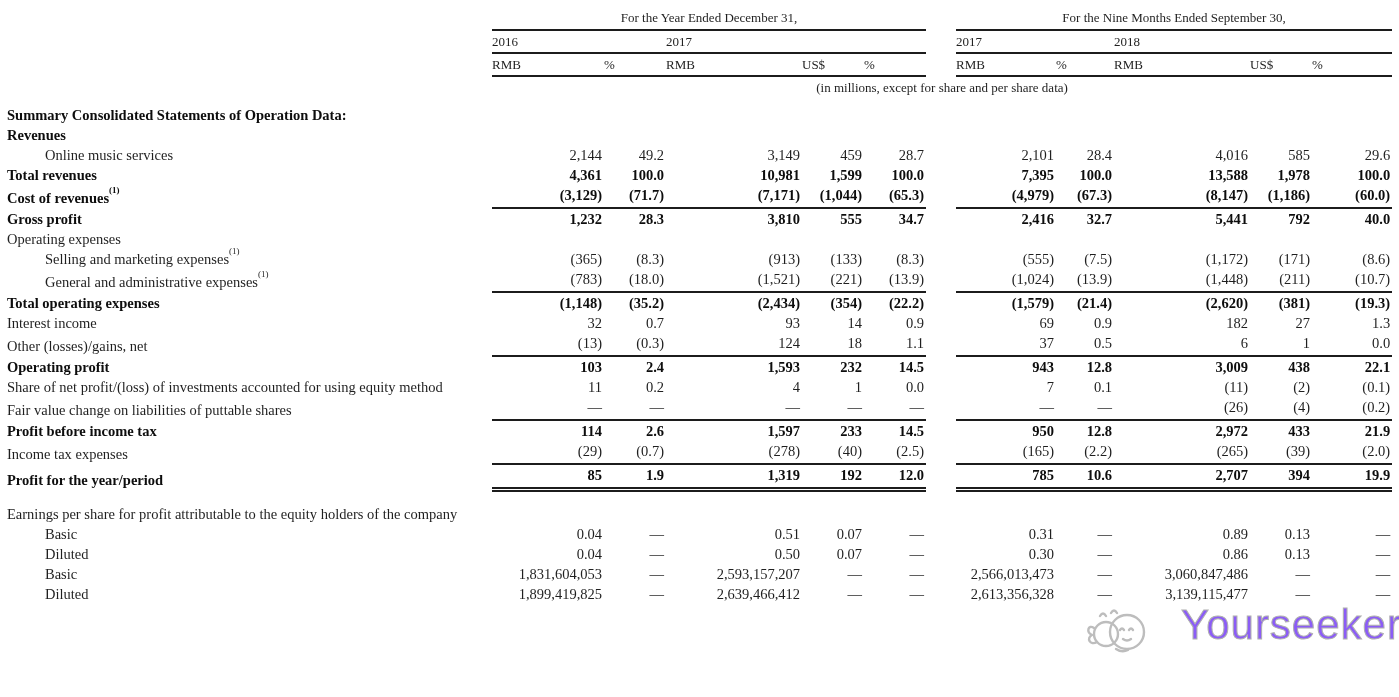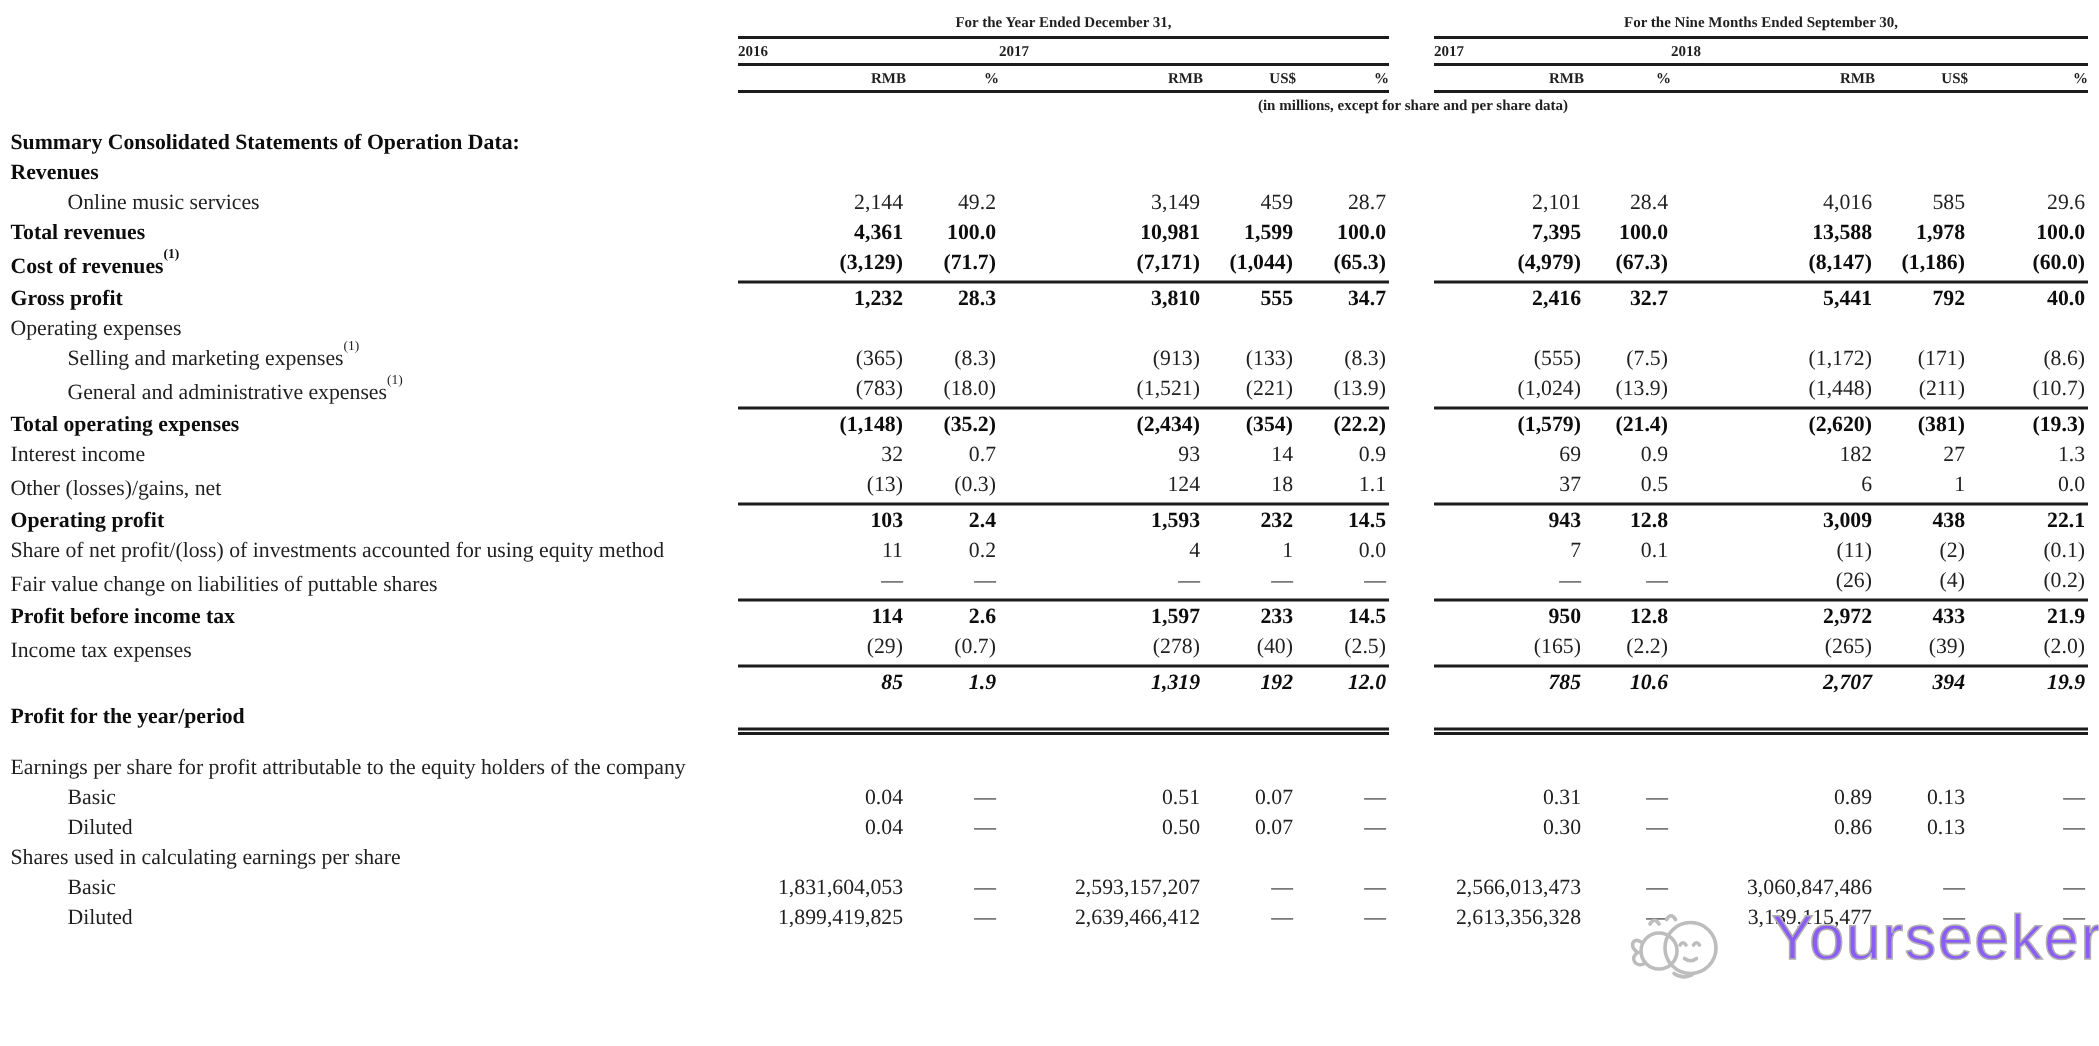--- a/index.html
+++ b/index.html
@@ -11,53 +11,53 @@
     font-family: "Liberation Serif", "DejaVu Serif", serif;
     color: #1f1f1f;
   }
   table.fin {
     border-collapse: collapse;
     table-layout: fixed;
     width: 1392px;
     margin: 10px 0 0 0;
   }
   td, th { padding: 0; font-weight: normal; }
-  thead th { font-weight: bold; font-size: 10px; }
+  thead th { font-weight: normal; font-size: 13px; }
   .grp {
     text-align: center;
     border-bottom: 2px solid #1c1c1c;
     padding-bottom: 3px;
   }
   .yr {
     text-align: left;
     border-bottom: 2px solid #1c1c1c;
     padding: 3px 0 2px 0;
   }
   .cur {
-    text-align: right;
+    text-align: left;
     border-bottom: 2px solid #1c1c1c;
     padding: 3px 0 2px 0;
     margin-top: 43px;
   }
   .note { text-align: center; padding: 3px 0 4px 0; }
   .gap { border: none !important; }
   tbody td {
     font-size: 14.5px;
     line-height: 20px;
     vertical-align: bottom;
   }
   tbody tr:first-child td { padding-top: 5px; margin-top: 24px; }
   td.lbl { text-align: left; }
   td.lbl.i0 { padding-left: 7px; }
   td.lbl.i1 { padding-left: 45px; }
   td.lbl.hang { padding-left: 29px; text-indent: -22px; }
   td.v { text-align: right; padding-right: 2px; white-space: nowrap; }
   tr.b td { font-weight: bold; color: #0d0d0d; }
   td.r1 { border-bottom: 2px solid #1c1c1c; padding-bottom: 2px; }
-  td.r2 { border-bottom: 5px double #1c1c1c; padding-bottom: 20px; font-style: italic; }
+  td.r2 { border-bottom: 5px double #1c1c1c; padding-bottom: 2px; }
   tr.sp td { height: 12px; }
   sup { font-size: 9px; position: relative; top: -4px; line-height: 0; }
   .watermark {
     position: absolute;
     left: 1080px; top: 594px;
     display: flex;
     align-items: center;
     pointer-events: none;
   }
   .watermark .wm-text {
@@ -415,34 +415,20 @@
           <td class="v">0.07</td>
           <td class="v">—</td>
           <td class="gap"></td>
           <td class="v">0.30</td>
           <td class="v">—</td>
           <td class="v">0.86</td>
           <td class="v">0.13</td>
           <td class="v">—</td>
         </tr>
         <tr>
-          <td class="lbl i0">Shares used in calculating earnings per share</td>
-          <td class="v"></td>
-          <td class="v"></td>
-          <td class="v"></td>
-          <td class="v"></td>
-          <td class="v"></td>
-          <td class="gap"></td>
-          <td class="v"></td>
-          <td class="v"></td>
-          <td class="v"></td>
-          <td class="v"></td>
-          <td class="v"></td>
-        </tr>
-        <tr>
           <td class="lbl i1">Basic</td>
           <td class="v">1,831,604,053</td>
           <td class="v">—</td>
           <td class="v">2,593,157,207</td>
           <td class="v">—</td>
           <td class="v">—</td>
           <td class="gap"></td>
           <td class="v">2,566,013,473</td>
           <td class="v">—</td>
           <td class="v">3,060,847,486</td>

